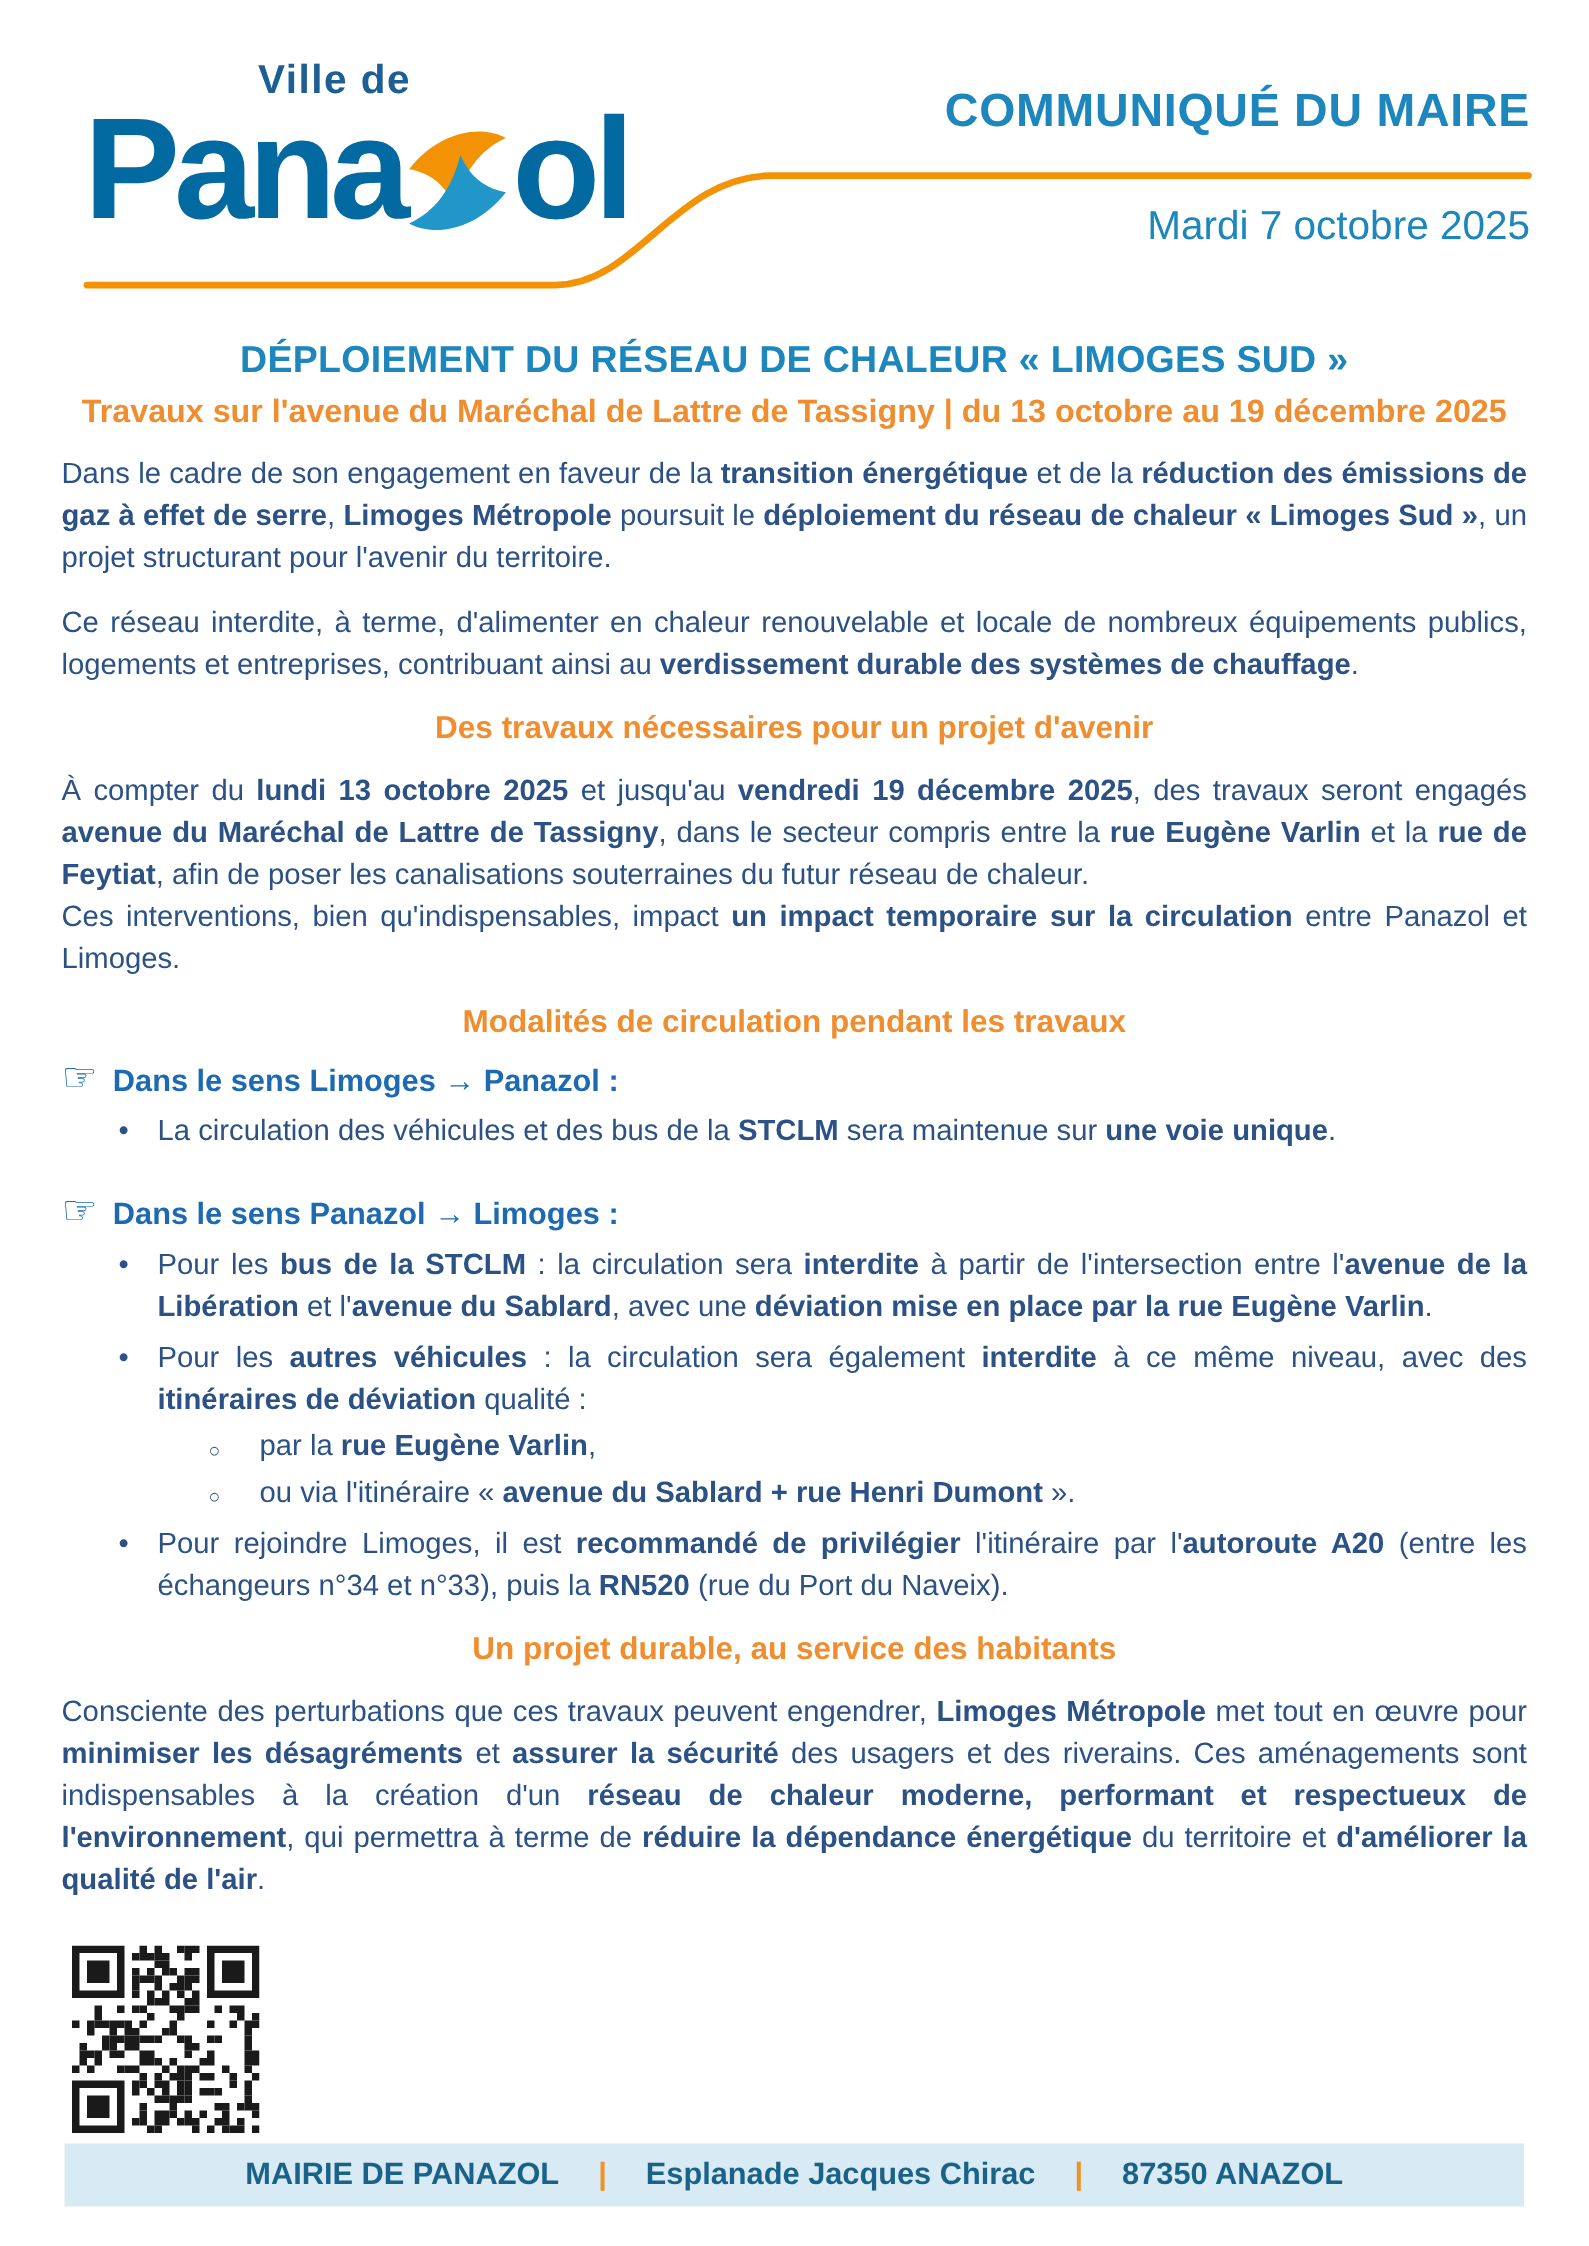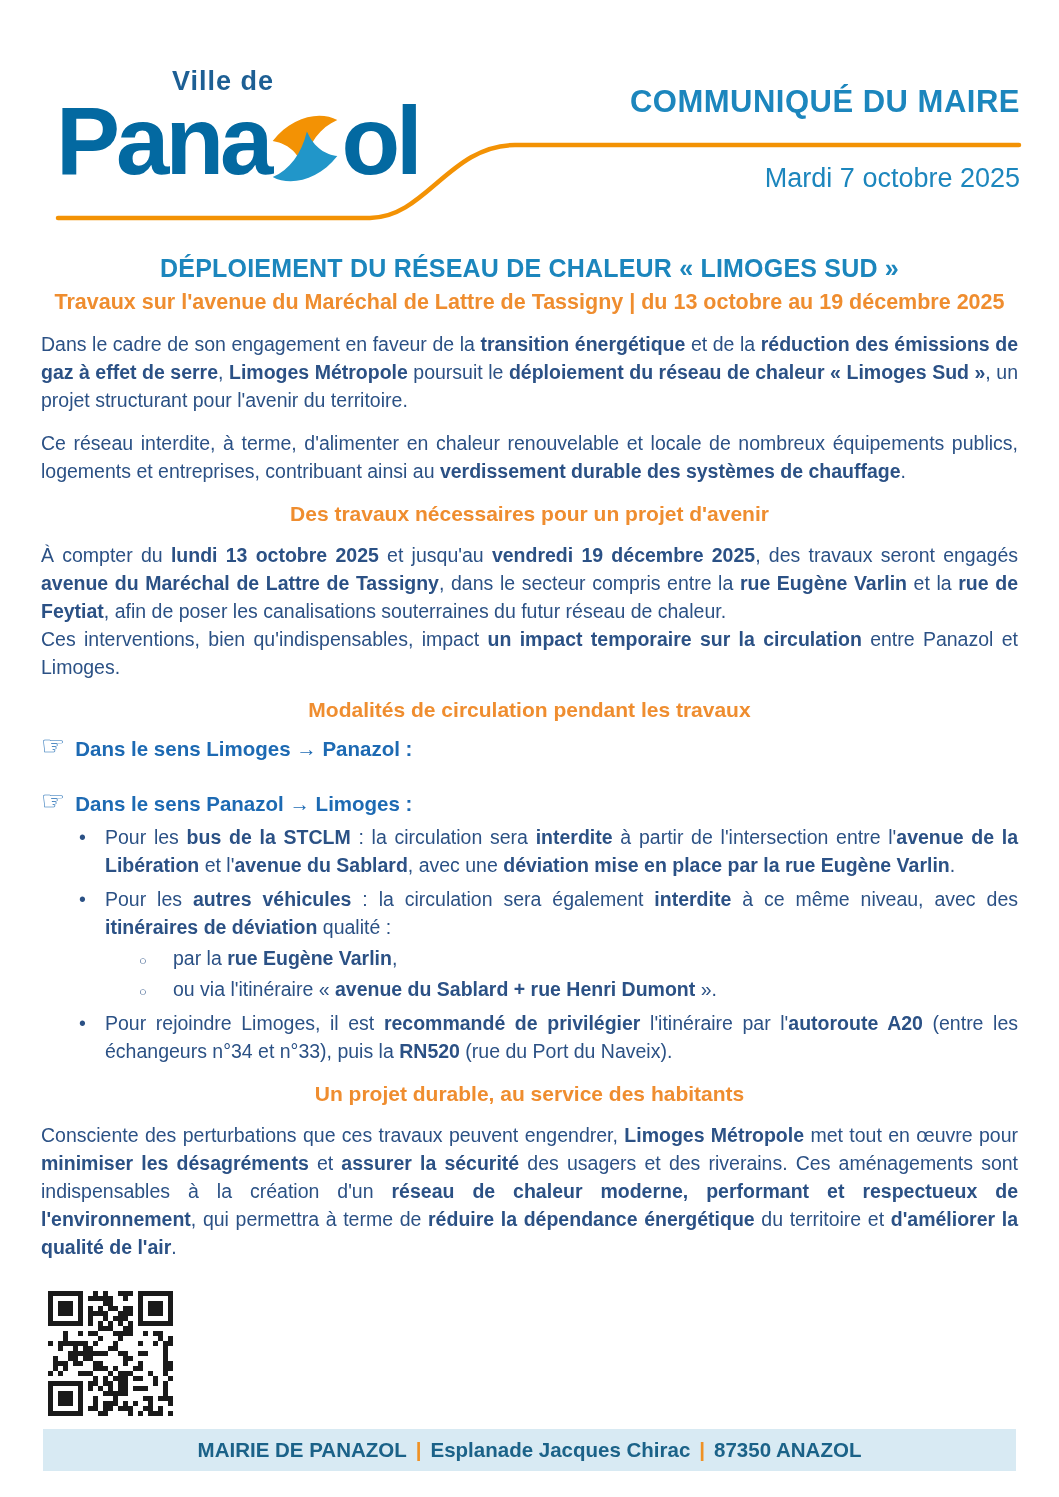--- a/index.html
+++ b/index.html
@@ -3,21 +3,21 @@
 <meta charset="utf-8">
 <title>Communiqué du Maire</title>
 <style>
   * { margin:0; padding:0; box-sizing:border-box; }
   html,body { background:#ffffff; }
   body {
     width:1059px; height:1497px; position:relative; overflow:hidden;
     font-family:"Liberation Sans", sans-serif;
     color:#2b5185;
   }
-  .page { position:absolute; inset:0;margin-top:28px; }
+  .page { position:absolute; inset:0; }
 
   
   .header { position:relative; height:206px; }
   .swoosh-line { position:absolute; top:0; left:0; pointer-events:none; }
   .logo { position:absolute; left:56px; top:26px; width:400px; height:160px; }
   .logo-tagline {
     position:absolute; left:116px; top:12px;
     font-size:27px; font-weight:bold; color:#1d5f94; letter-spacing:1px;
   }
   .wordmark { position:absolute; left:0; top:34px; display:flex; align-items:flex-end; }
@@ -89,21 +89,21 @@
   .qr-note .url { display:block; margin-top:0; cursor:pointer; }
 
   
   .signature { margin-top:22px; margin-left:615px; }
   .sig-name { font-size:22px; font-weight:bold; letter-spacing:2px; color:#2b5185; }
 
   
   .footer {
     position:absolute; left:43px; right:43px; bottom:26px; height:42px;
     background:#d8eaf3; display:flex; align-items:center; justify-content:center;
-    gap:9px; font-weight:bold; font-size:20.5px; color:#1b6288;
+    gap:26px; font-weight:bold; font-size:20.5px; color:#1b6288;
   }
   .footer .sep { color:#ef9124; }
 </style>
 </head>
 <body>
 
 <div class="page">
 
   <header class="header">
     <svg class="swoosh-line" width="1059" height="206" viewBox="0 0 1059 206">
@@ -140,20 +140,23 @@
     <p class="para tight"><span>Ces interventions, bien qu'indispensables, impact </span><b>un impact temporaire sur la circulation</b><span> entre Panazol et Limoges.</span></p>
 
     <h3 class="orange-heading">Modalités de circulation pendant les travaux</h3>
 
     <div class="direction">
       <div class="dir-heading">
         <span class="hand">☞</span>
         <span>Dans le sens Limoges → Panazol :</span>
       </div>
       <ul class="bullets">
+        <li>
+          <span><span>La circulation des véhicules et des bus de la </span><b>STCLM</b><span> sera maintenue sur </span><b>une voie unique</b><span>.</span></span>
+        </li>
       </ul>
     </div>
 
     <div class="direction spaced">
       <div class="dir-heading">
         <span class="hand">☞</span>
         <span>Dans le sens Panazol → Limoges :</span>
       </div>
       <ul class="bullets">
         <li>

